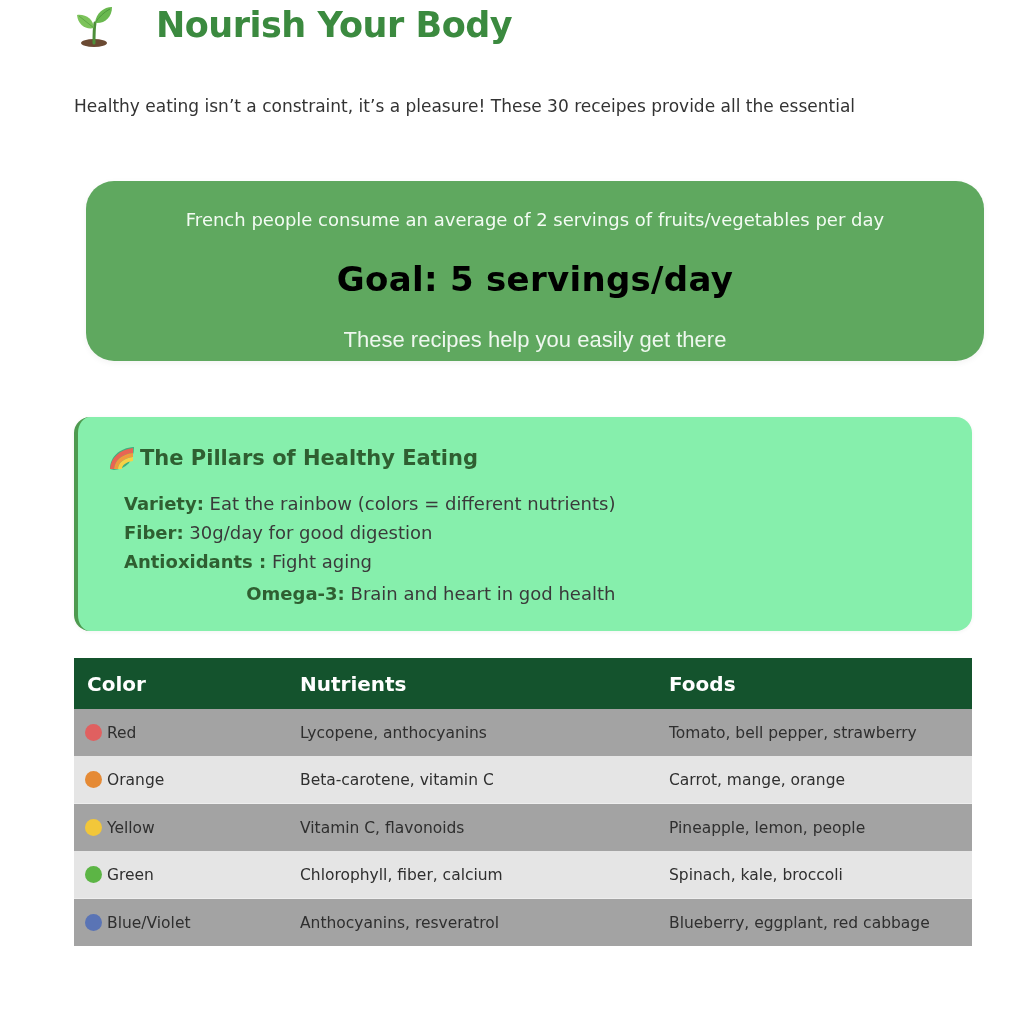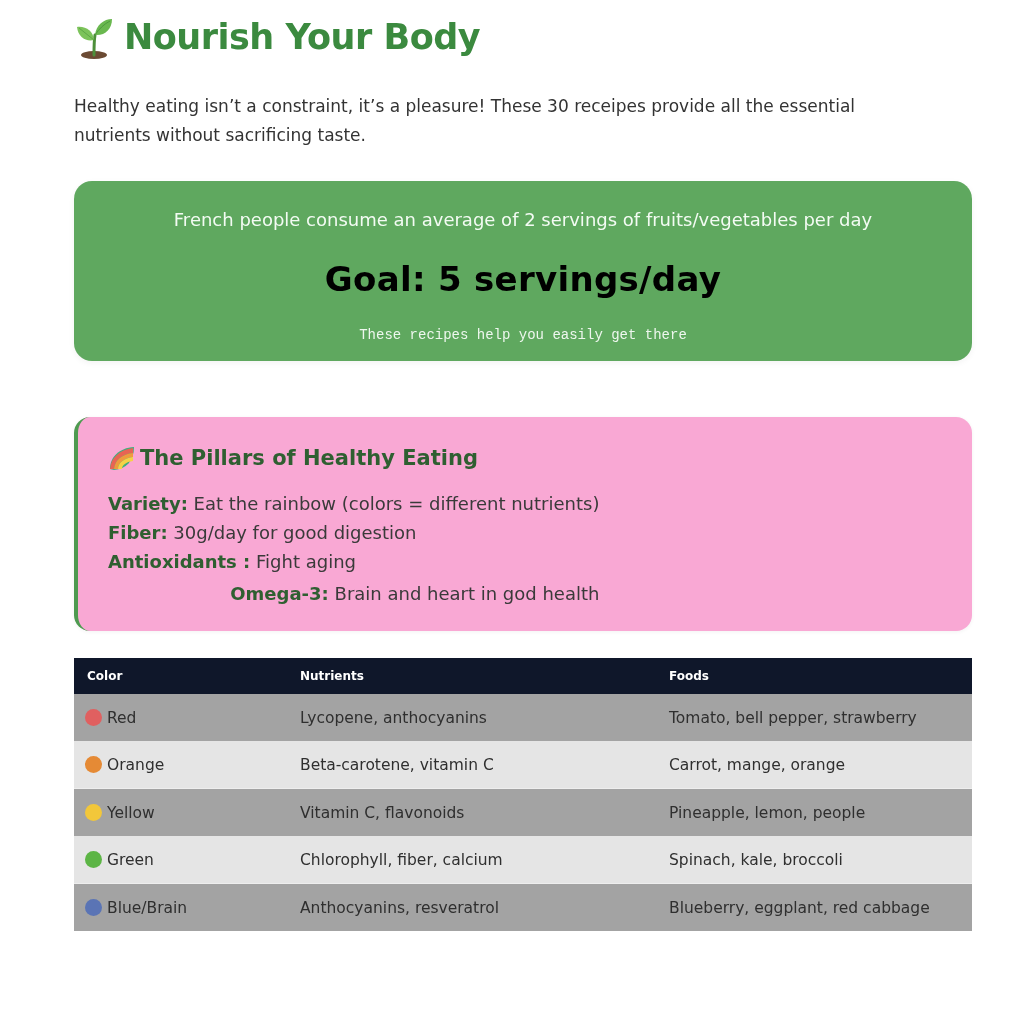--- a/index.html
+++ b/index.html
@@ -18,24 +18,25 @@
     .page {
       position: absolute;
       left: 74px;
       top: 0;
       width: 898px;
     }
     
     .title-row {
       position: absolute;
       left: 0;
-      top: 12px;
+      top: 0;
       height: 50px;
       display: flex;
       align-items: center;
+      gap: 32px;
     }
     .title-icon {
       width: 40px;
       height: 44px;
       margin-right: 10px;
       display: inline-block;
     }
     .title-text {
       font-family: "DejaVu Sans", sans-serif;
       font-weight: bold;
@@ -49,26 +50,26 @@
       top: 92px;
       width: 840px;
       font-family: "DejaVu Sans", sans-serif;
       font-size: 17px;
       line-height: 29px;
       color: #333333;
     }
     
     .goal-box {
       position: absolute;
-      left: 0;
+      left: 12px;
       top: 181px;
       width: 898px;
       height: 180px;
       background: #5fa85f;
-      border-radius: 18px;
+      border-radius: 28px;
       color: #ffffff;
       text-align: center;
       box-shadow: 0 2px 6px rgba(0,0,0,0.05);
     }
     .goal-sub {
       position: absolute;
       top: 28px;
       left: 0;
       right: 0;
       font-family: "DejaVu Sans", sans-serif;
@@ -84,32 +85,32 @@
       font-weight: bold;
       font-size: 34px;
       color: #000000;
       letter-spacing: 0.3px;
     }
     .goal-note {
       position: absolute;
       top: 146px;
       left: 0;
       right: 0;
-      font-family: Liberation Mono, monospace;
-      font-size: 14px;
+      font-family: Liberation Sans, sans-serif;
+      font-size: 22px;
       color: #eef7ee;
     }
     
     .pillars-box {
       position: absolute;
       left: 0;
       top: 417px;
       width: 898px;
       height: 214px;
-      background: #f9a8d4;
+      background: #86efac;
       border-radius: 16px;
       border-left: 4px solid #4e9a50;
       box-sizing: border-box;
       box-shadow: 0 1px 4px rgba(0,0,0,0.05);
     }
     .pillars-title {
       position: absolute;
       left: 30px;
       top: 28px;
       display: flex;
@@ -132,42 +133,43 @@
       margin: 0;
       padding: 0;
       list-style: none;
     }
     .pillar-item {
       font-family: "DejaVu Sans", sans-serif;
       font-size: 18px;
       color: #3a3a3a;
       height: 29px;
       line-height: 29px;
+      margin-left: 16px;
     }
     .pillar-item:nth-child(4) { margin-top: 3px; text-align: right; }
     .pillar-key {
       font-weight: bold;
       color: #2f5f31;
     }
     
     .color-table {
       position: absolute;
       left: 0;
       top: 658px;
       width: 898px;
       border-collapse: collapse;
       font-family: "DejaVu Sans", sans-serif;
     }
     .color-table th {
-      background: #0f172a;
+      background: #14532d;
       color: #ffffff;
       font-weight: bold;
-      font-size: 12px;
+      font-size: 20px;
       text-align: left;
-      height: 36px;
+      height: 51px;
       padding: 0 0 0 13px;
     }
     .color-table td {
       font-size: 15.5px;
       color: #2f2f2f;
       height: 47px;
       padding: 0 0 0 13px;
     }
     .color-table tr.odd td { background: #a3a3a3; }
     .color-table tr.even td { background: #e5e5e5; }
@@ -198,21 +200,20 @@
         <path d="M21 20 C22 10 30 4 38 4 C38 14 31 21 21 20 Z" fill="#6ab84f"></path>
         <path d="M21 20 C25 14 30 9 36 6" stroke="#4d9a3d" stroke-width="1" fill="none"></path>
         <path d="M20 25 C15 21 10 17 5 13" stroke="#5ea846" stroke-width="1" fill="none"></path>
       </svg>
     </span>
     <span class="title-text">Nourish Your Body</span>
   </div>
 
   <div class="intro">
     <div>Healthy eating isn’t a constraint, it’s a pleasure! These 30 receipes provide all the essential</div>
-    <div>nutrients without sacrificing taste.</div>
   </div>
 
   <div class="goal-box">
     <div class="goal-sub">French people consume an average of 2 servings of fruits/vegetables per day</div>
     <div class="goal-main">Goal: 5 servings/day</div>
     <div class="goal-note">These recipes help you easily get there</div>
   </div>
 
   <div class="pillars-box">
     <div class="pillars-title">
@@ -257,20 +258,20 @@
         <td><span class="dot" style="background:#f2c73a"></span><span>Yellow</span></td>
         <td>Vitamin C, flavonoids</td>
         <td>Pineapple, lemon, people</td>
       </tr>
       <tr class="even">
         <td><span class="dot" style="background:#5cb545"></span><span>Green</span></td>
         <td>Chlorophyll, fiber, calcium</td>
         <td>Spinach, kale, broccoli</td>
       </tr>
       <tr class="odd">
-        <td><span class="dot" style="background:#5a74b5"></span><span>Blue/Brain</span></td>
+        <td><span class="dot" style="background:#5a74b5"></span><span>Blue/Violet</span></td>
         <td>Anthocyanins, resveratrol</td>
         <td>Blueberry, eggplant, red cabbage</td>
       </tr>
     </tbody>
   </table>
 
 </div>
 
 </body></html>

